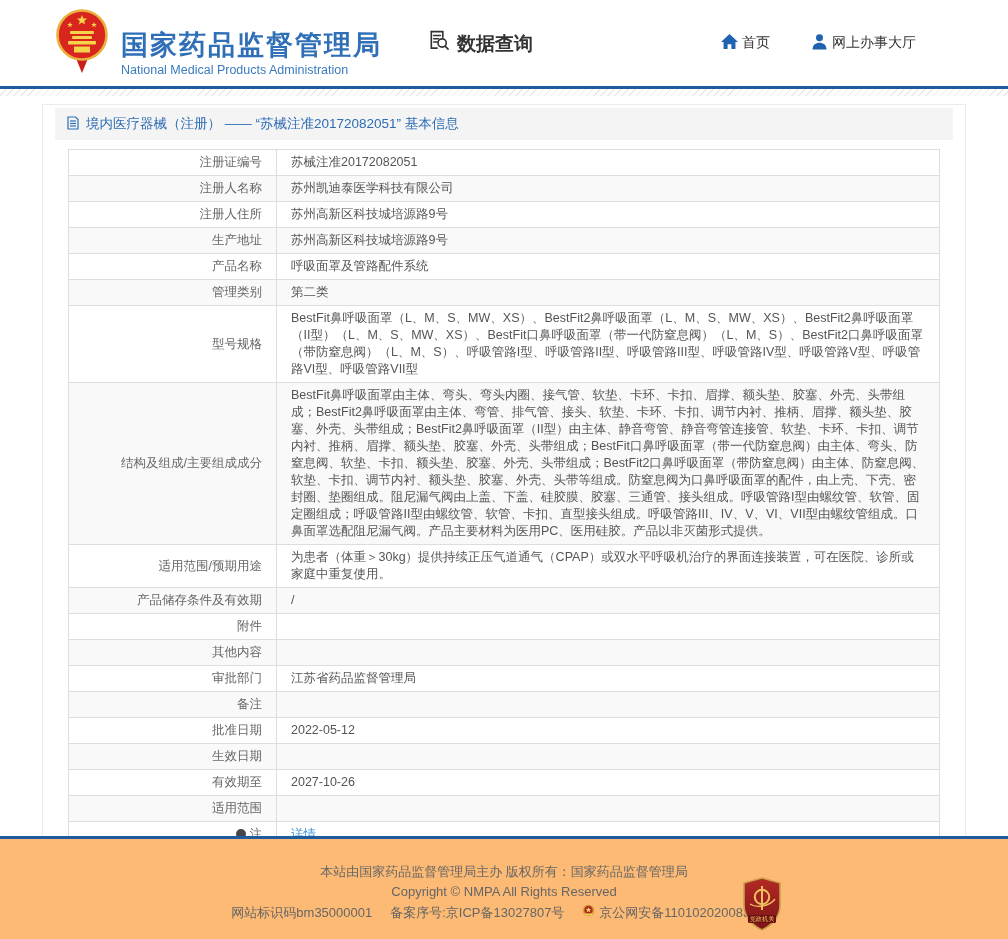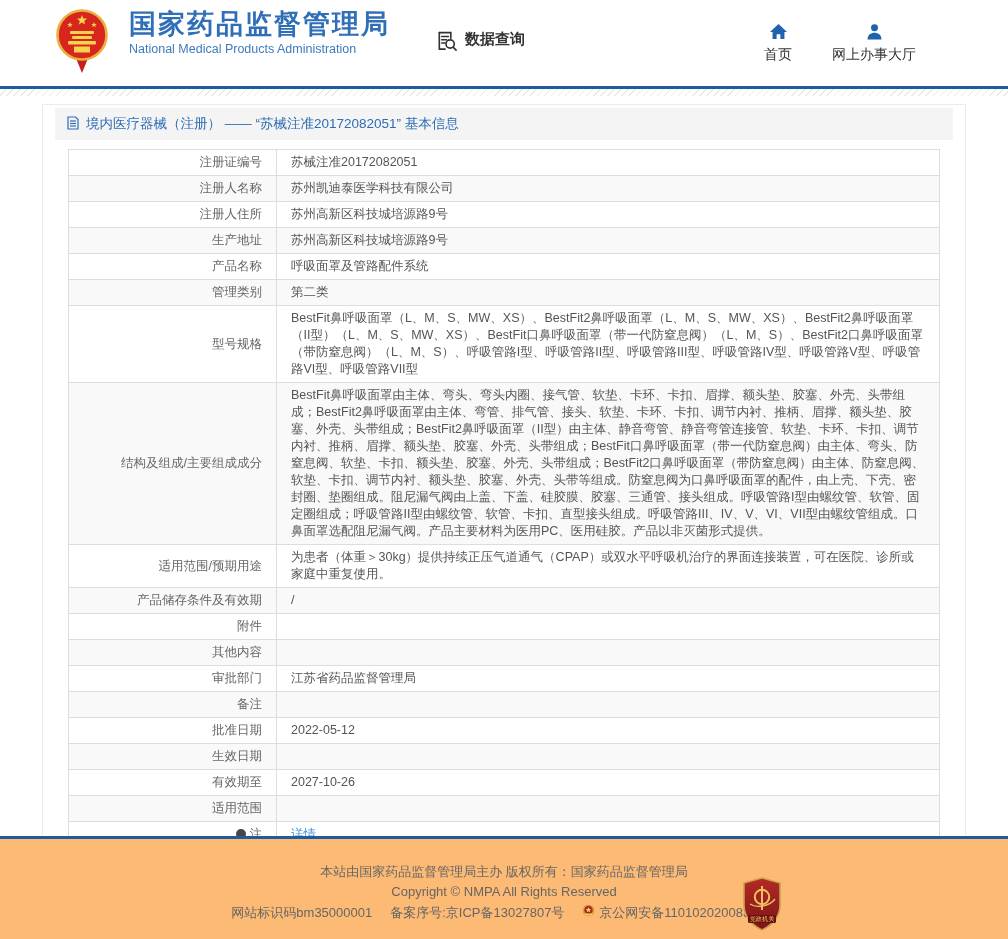--- a/index.html
+++ b/index.html
@@ -4,26 +4,26 @@
 <style>
   * { margin:0; padding:0; box-sizing:border-box; }
   html,body { width:1008px; height:939px; }
   body {
     font-family:"Liberation Sans","DejaVu Sans",sans-serif;
     background:#fff; color:#333; position:relative; overflow:hidden;
   }
 
   
   .header { height:86px; display:flex; align-items:center; padding-left:55px; background:#fff; }
-  .brand { display:flex; align-items:flex-start; gap:20px; }
+  .brand { display:flex; align-items:flex-end; gap:12px; }
   .brand-text .cn { font-size:27px; font-weight:bold; color:#2f6fb7; letter-spacing:2px; line-height:30px; }
   .brand-text .en { font-size:12.5px; color:#3b7bbe; margin-top:3px; }
-  .module { display:flex; align-items:flex-start; gap:7px; margin-left:45px; font-size:15px; color:#333; font-weight:600; }
+  .module { display:flex; align-items:flex-end; gap:7px; margin-left:45px; font-size:19px; color:#333; font-weight:600; }
   .nav { margin-left:auto; margin-right:92px; display:flex; gap:40px; }
-  .nav-item { display:flex; flex-direction:column; align-items:center; gap:3px; font-size:14px; color:#333; cursor:pointer; text-decoration:none; }
+  .nav-item { display:flex; align-items:center; gap:3px; font-size:14px; color:#333; cursor:pointer; text-decoration:none; }
   .header-rule { height:3px; background:#1e5c9f; }
   .hatch { height:7px; background:repeating-linear-gradient(135deg,#ffffff 0 4px,#e9e9e9 4px 5px); }
 
   
   .card { margin:8px 42px 0; border:1px solid #ececec; background:#fff; padding:3px 12px 14px; }
   .breadcrumb { background:#f4f4f4; height:32px; display:flex; align-items:center; gap:7px; padding:0 12px; font-size:13.5px; color:#2d6cb5; }
   .info-table { width:calc(100% - 26px); margin:9px auto 0; border-collapse:collapse; font-size:12.5px;
                 border:1px solid #c9c9c9; border-top:1px solid #979797; }
   .info-table th, .info-table td { border:1px solid #ddd; vertical-align:middle; }
   .info-table th { width:208px; text-align:right; font-weight:normal; color:#666; padding:4px 14px 4px 6px; white-space:nowrap; }

